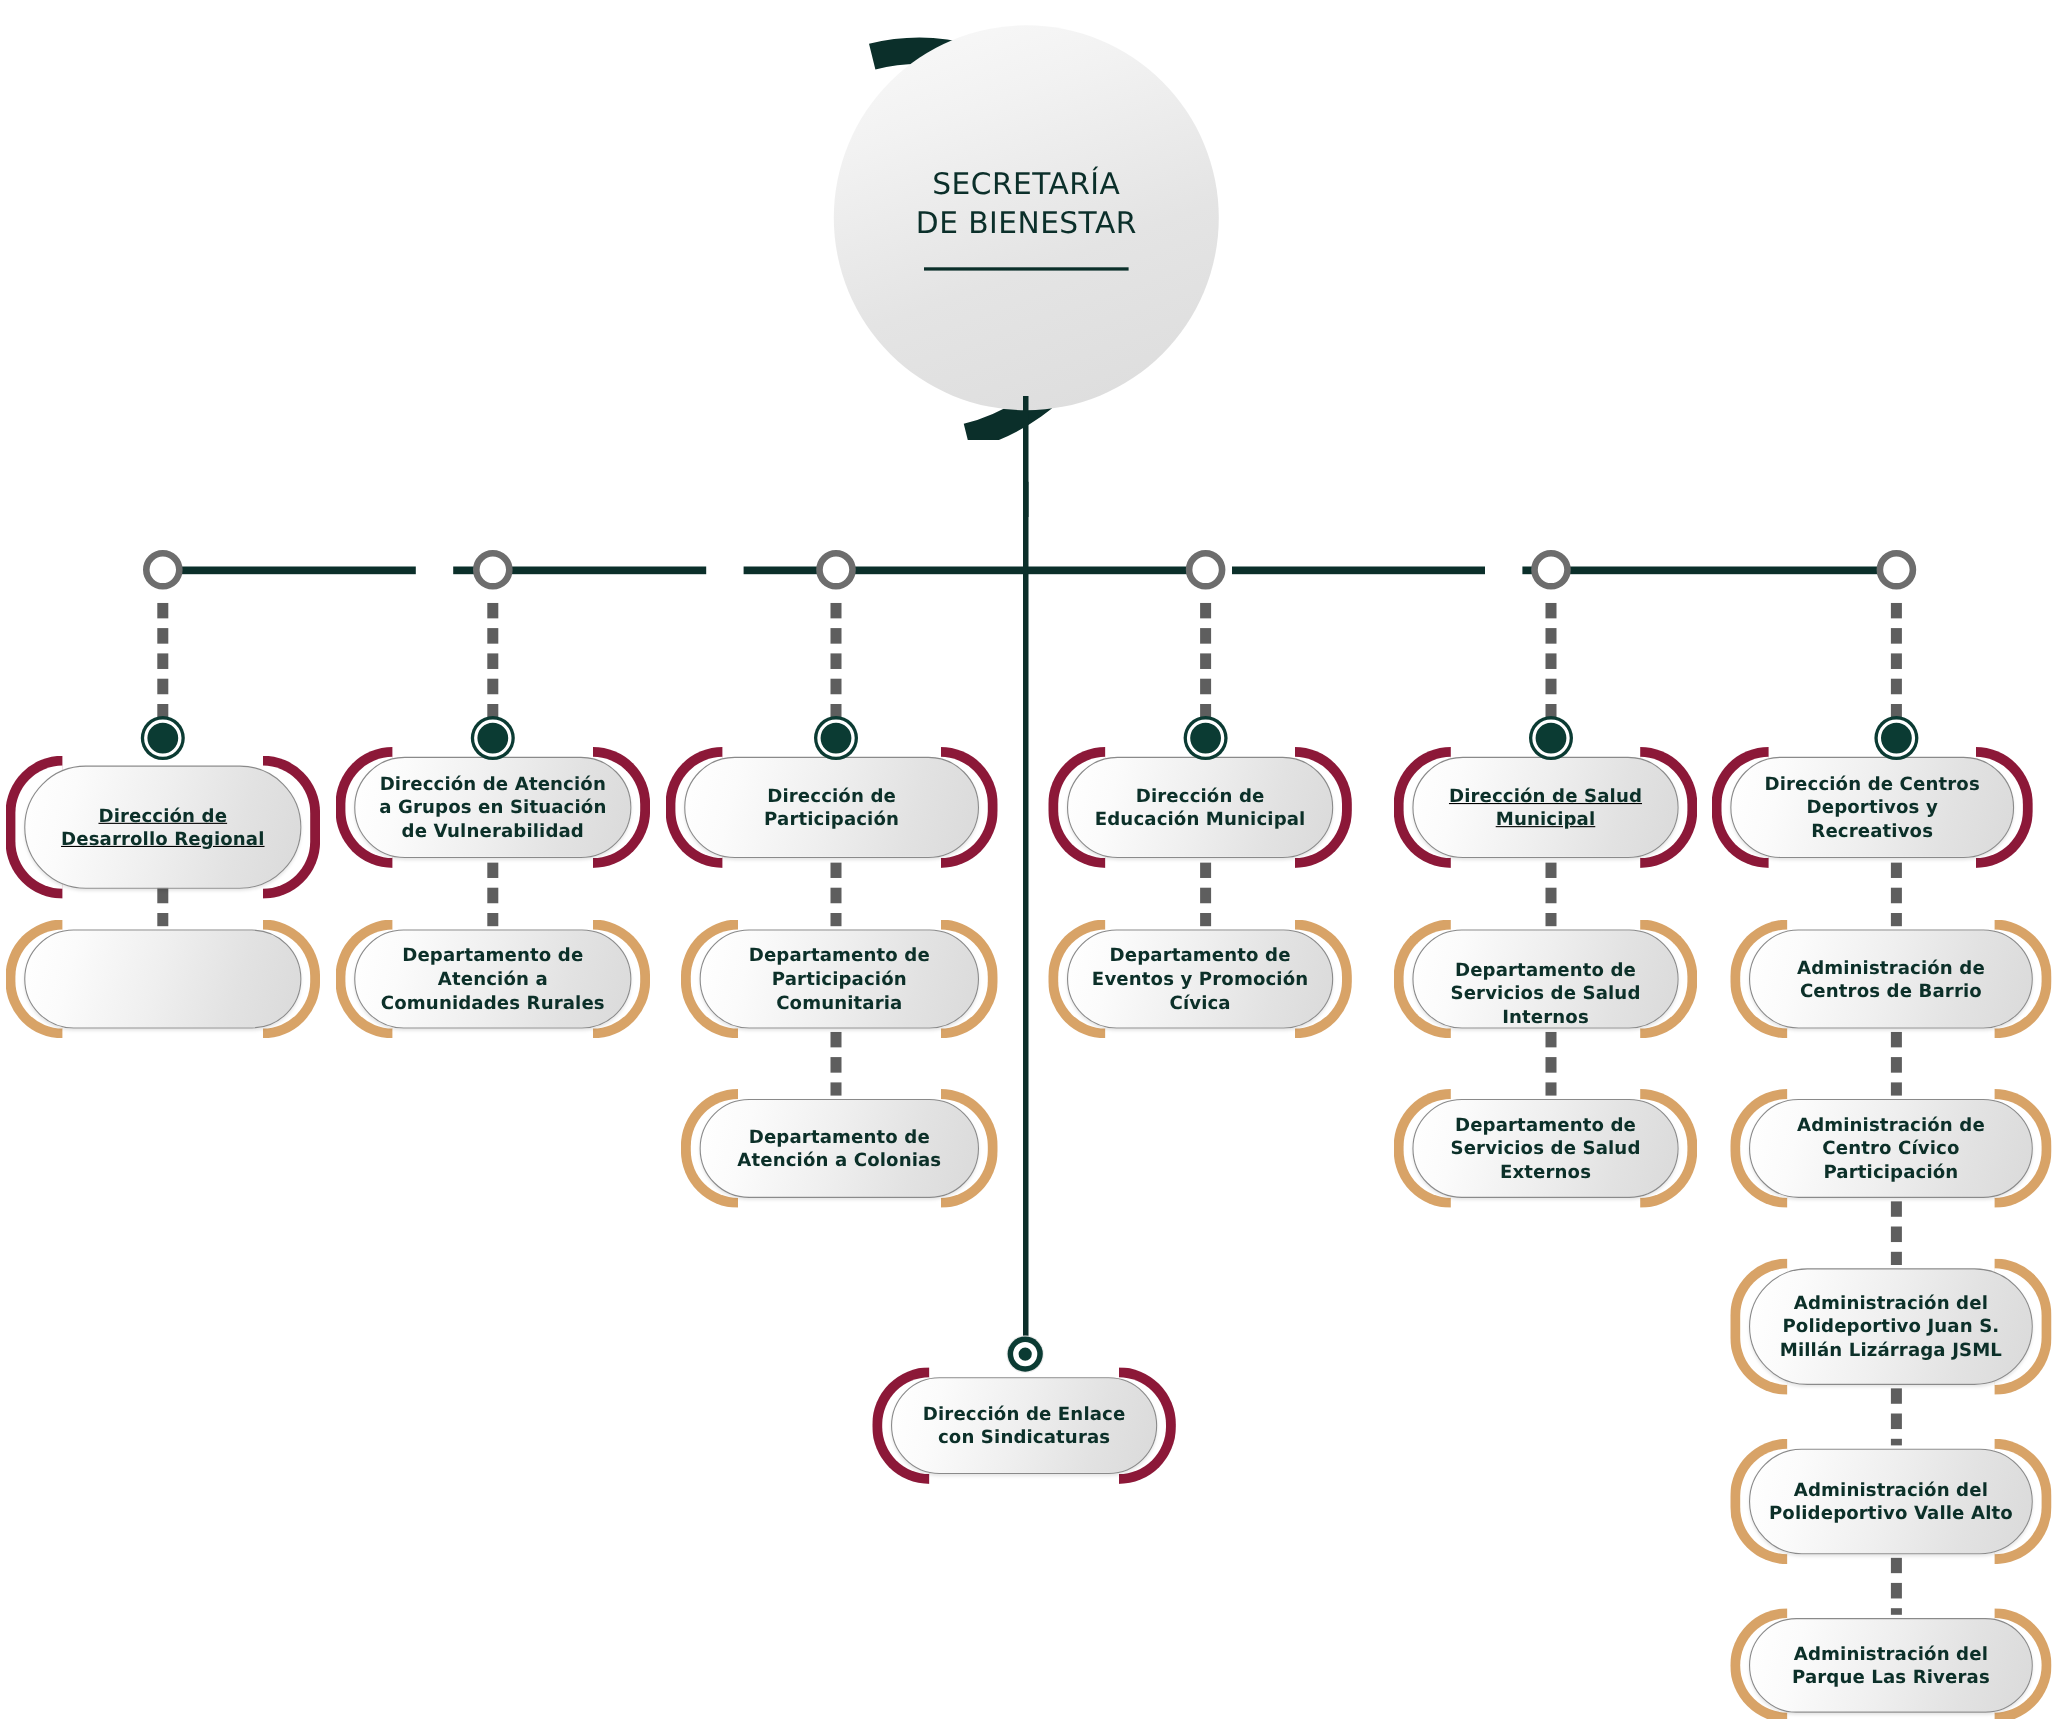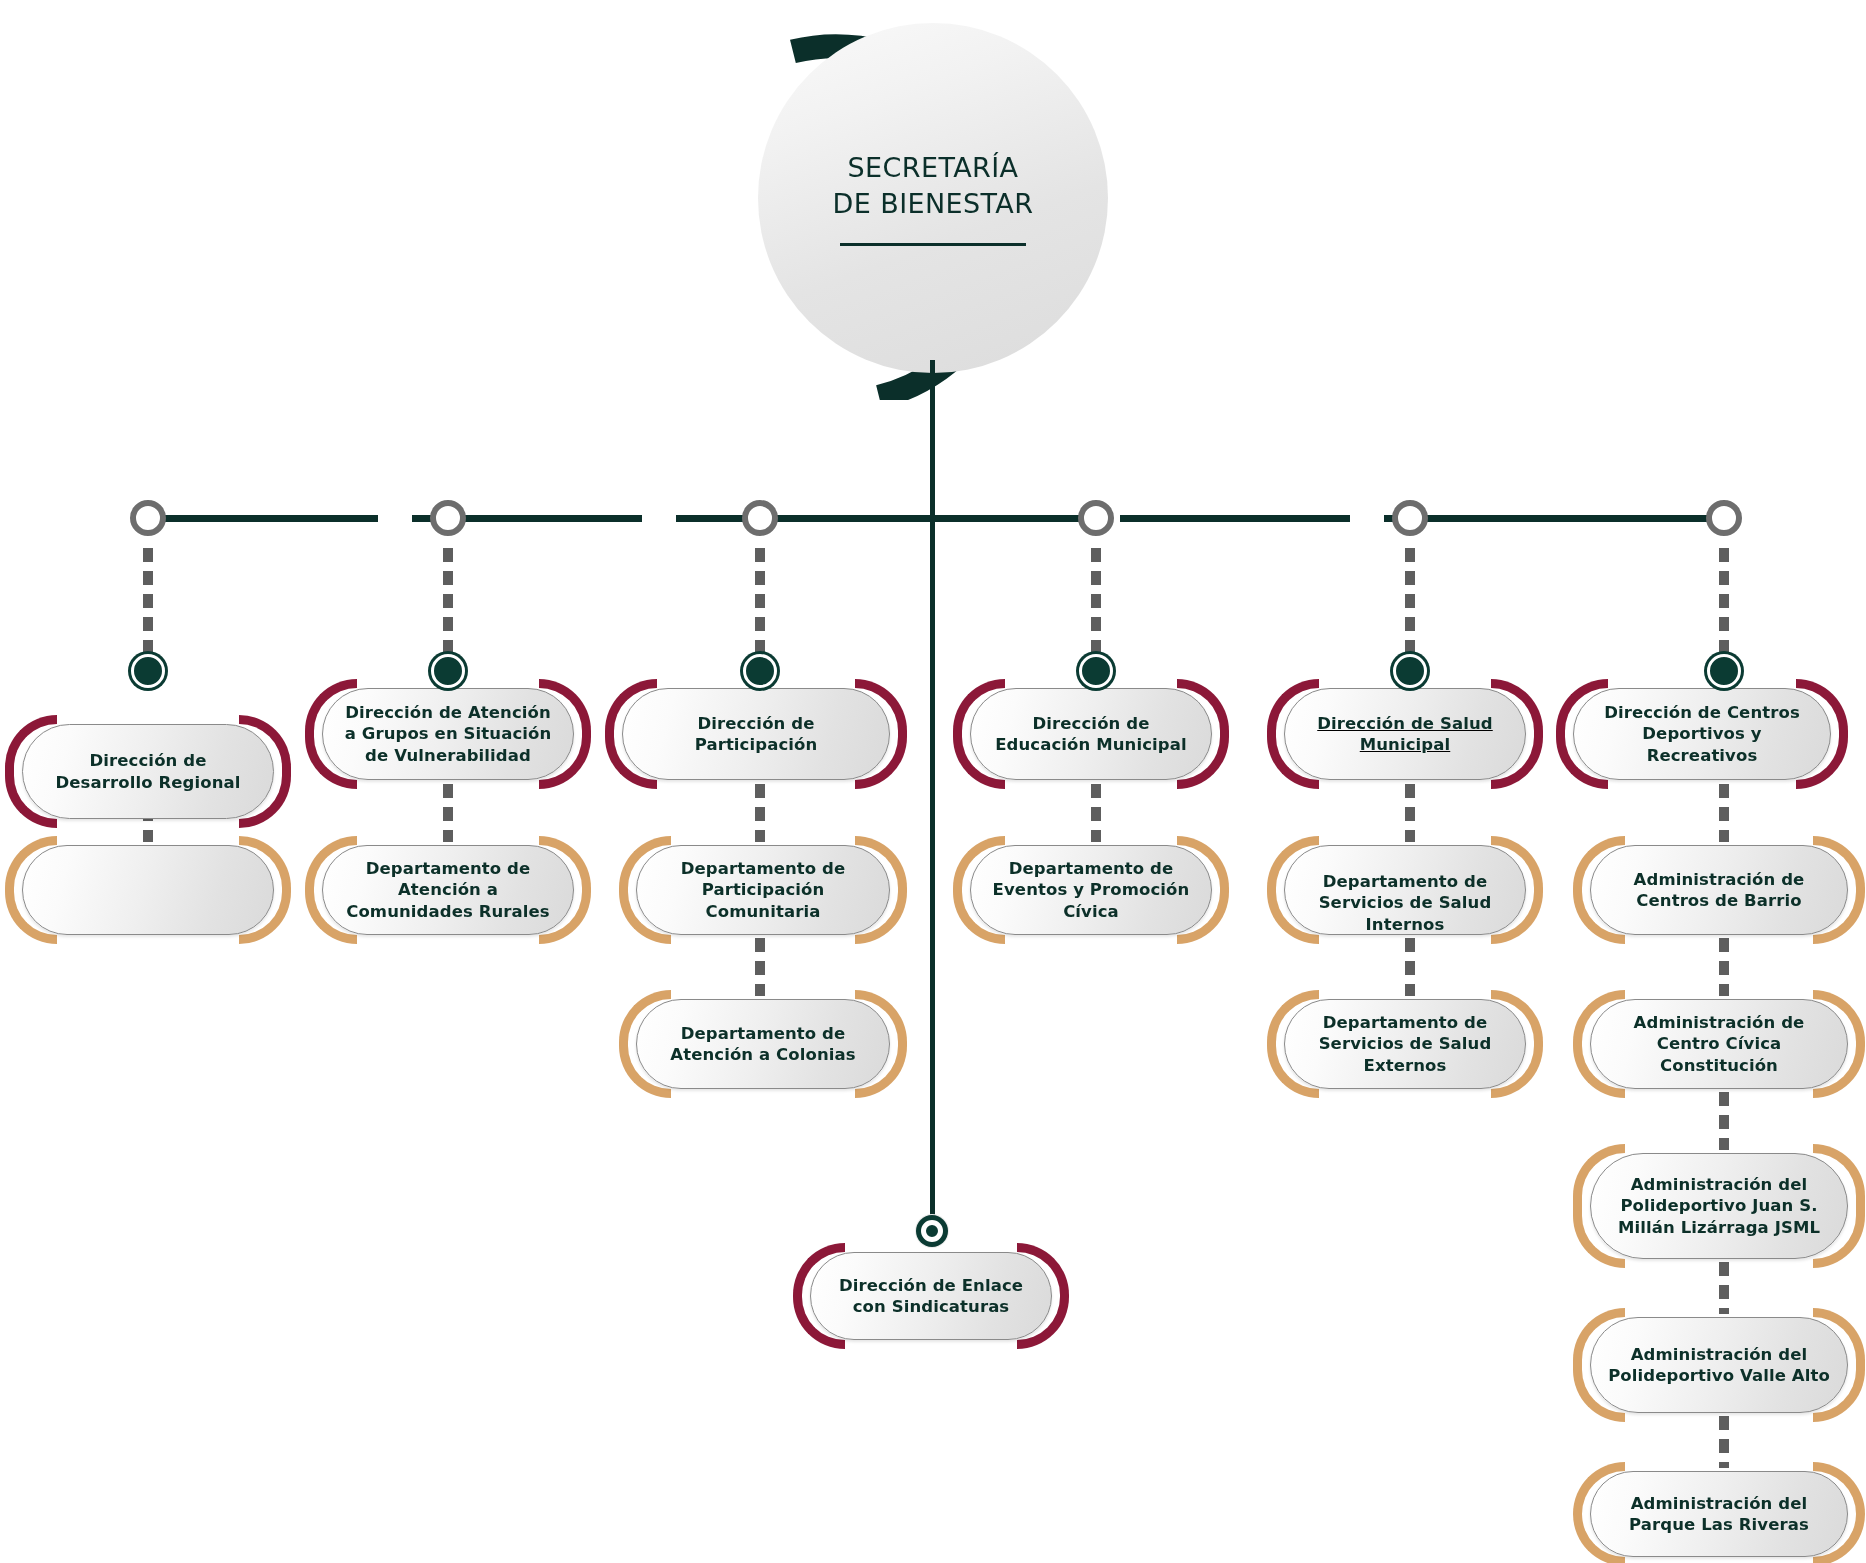--- a/index.html
+++ b/index.html
@@ -138,21 +138,21 @@
   <div class="dotted" style="left:1405px; top:548px; height:120px;"></div>
   <div class="dotted" style="left:1719px; top:548px; height:120px;"></div>
 
   <div class="node-dot" style="left:129px; top:652px;"></div>
   <div class="node-dot" style="left:429px; top:652px;"></div>
   <div class="node-dot" style="left:741px; top:652px;"></div>
   <div class="node-dot" style="left:1077px; top:652px;"></div>
   <div class="node-dot" style="left:1391px; top:652px;"></div>
   <div class="node-dot" style="left:1705px; top:652px;"></div>
 
-  <div class="card dir" style="left:22px; top:724px; width:252px; height:95px;">
+  <div class="card dir" style="left:22px; top:696px; width:252px; height:112px;text-decoration:underline;">
     <div class="bracket left"></div>
     <div class="bracket right"></div>
     <div class="pill"></div>
     <div class="label">Dirección de Desarrollo Regional</div>
   </div>
 
   <div class="card dir" style="left:322px; top:688px; width:252px; height:92px;align-items:center;">
     <div class="bracket left"></div>
     <div class="bracket right"></div>
     <div class="pill"></div>
@@ -250,21 +250,21 @@
     <div class="bracket left"></div>
     <div class="bracket right"></div>
     <div class="pill"></div>
     <div class="label">Departamento de Servicios de Salud Externos</div>
   </div>
 
   <div class="card dept" style="left:1590px; top:999px; width:258px; height:90px;">
     <div class="bracket left"></div>
     <div class="bracket right"></div>
     <div class="pill"></div>
-    <div class="label">Administración de Centro Cívica Constitución</div>
+    <div class="label">Administración de Centro Cívico Participación</div>
   </div>
 
   <div class="dotted" style="left:1719px; top:1092px; height:58px;"></div>
 
   <div class="card dept" style="left:1590px; top:1153px; width:258px; height:106px;">
     <div class="bracket left"></div>
     <div class="bracket right"></div>
     <div class="pill"></div>
     <div class="label">Administración del Polideportivo Juan S. Millán Lizárraga JSML</div>
   </div>

